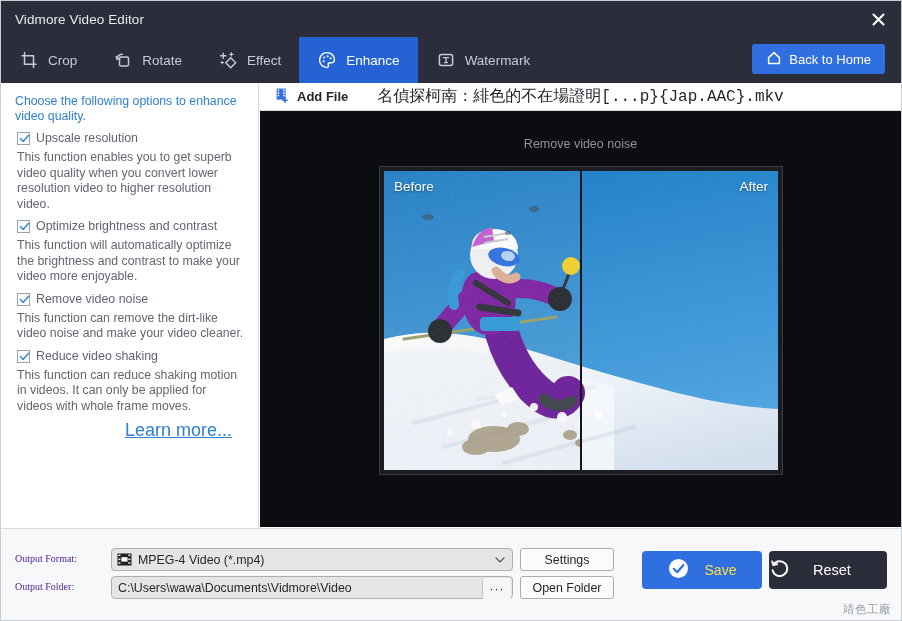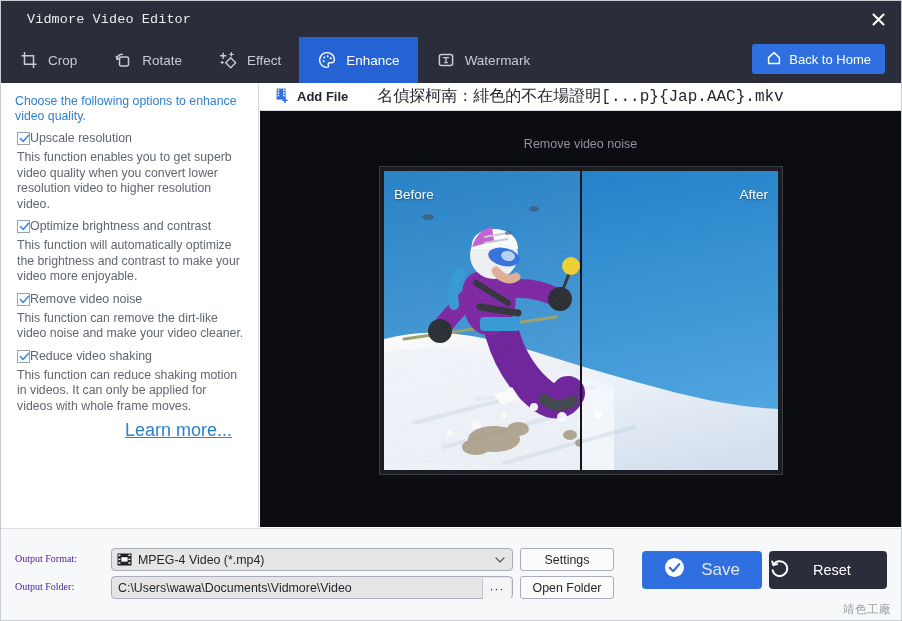--- a/index.html
+++ b/index.html
@@ -24,23 +24,22 @@
     position: absolute;
     left: 0; top: 0;
     width: 900px; height: 36px;
     background: #2b2d3a;
     display: flex;
     align-items: center;
   }
   .titlebar .app-title {
     color: #e8eaf0;
     font-size: 13.5px;
-    margin-left: 26px;
+    margin-left: 14px;
     letter-spacing: .1px;
-    font-family: Liberation Mono, monospace;
   }
   .titlebar .close-btn {
     position: absolute;
     right: 0; top: 0;
     width: 46px; height: 36px;
     display: flex; align-items: center; justify-content: center;
     color: #ffffff;
     font-size: 17px;
     line-height: 1;
     cursor: pointer;
@@ -98,20 +97,21 @@
   }
   .hint {
     color: #2f7fd0;
     font-size: 12.3px;
     line-height: 15px;
     margin: 3px 0 6px 0;
   }
   .opt-row {
     display: flex;
     align-items: flex-start;
+    gap: 6px;
     margin: 7px 0 4px 2px;
     cursor: pointer;
   }
   .cb {
     width: 13px; height: 13px;
     border: 1px solid #9aa2ad;
     background: #fcfcfc;
     box-sizing: border-box;
     position: relative;
     flex: none;
@@ -217,21 +217,20 @@
     margin-left: -1px;
     z-index: 6;
   }
   .pane-label {
     position: absolute;
     top: 8px;
     color: #ffffff;
     font-size: 13.5px;
     z-index: 5;
     text-shadow: 0 1px 2px rgba(0,0,0,.45);
-    margin-top: 8px;
   }
   .pane.left .pane-label { left: 10px; }
   .pane.right .pane-label { right: 10px; }
 
   
   .scene { position: absolute; left: 0; top: 0; width: 394px; height: 299px; }
   .pane.right .scene { left: -197px; }
 
   
   .bottom {
@@ -301,22 +300,22 @@
     border-radius: 0 2px 2px 0;
   }
   .save-btn {
     position: absolute;
     left: 641px; top: 550px;
     width: 120px; height: 38px;
     background: #2f6fe0;
     border-radius: 4px;
     display: flex; align-items: center; justify-content: center;
     gap: 16px;
-    color: #e5e5e5;
-    font-size: 17px;
+    color: #fde047;
+    font-size: 14px;
     cursor: pointer;
   }
   .reset-btn {
     position: absolute;
     left: 768px; top: 550px;
     width: 118px; height: 38px;
     background: #2b2d3a;
     border-radius: 4px;
     display: flex; align-items: center; justify-content: flex-start;
     gap: 23px;

